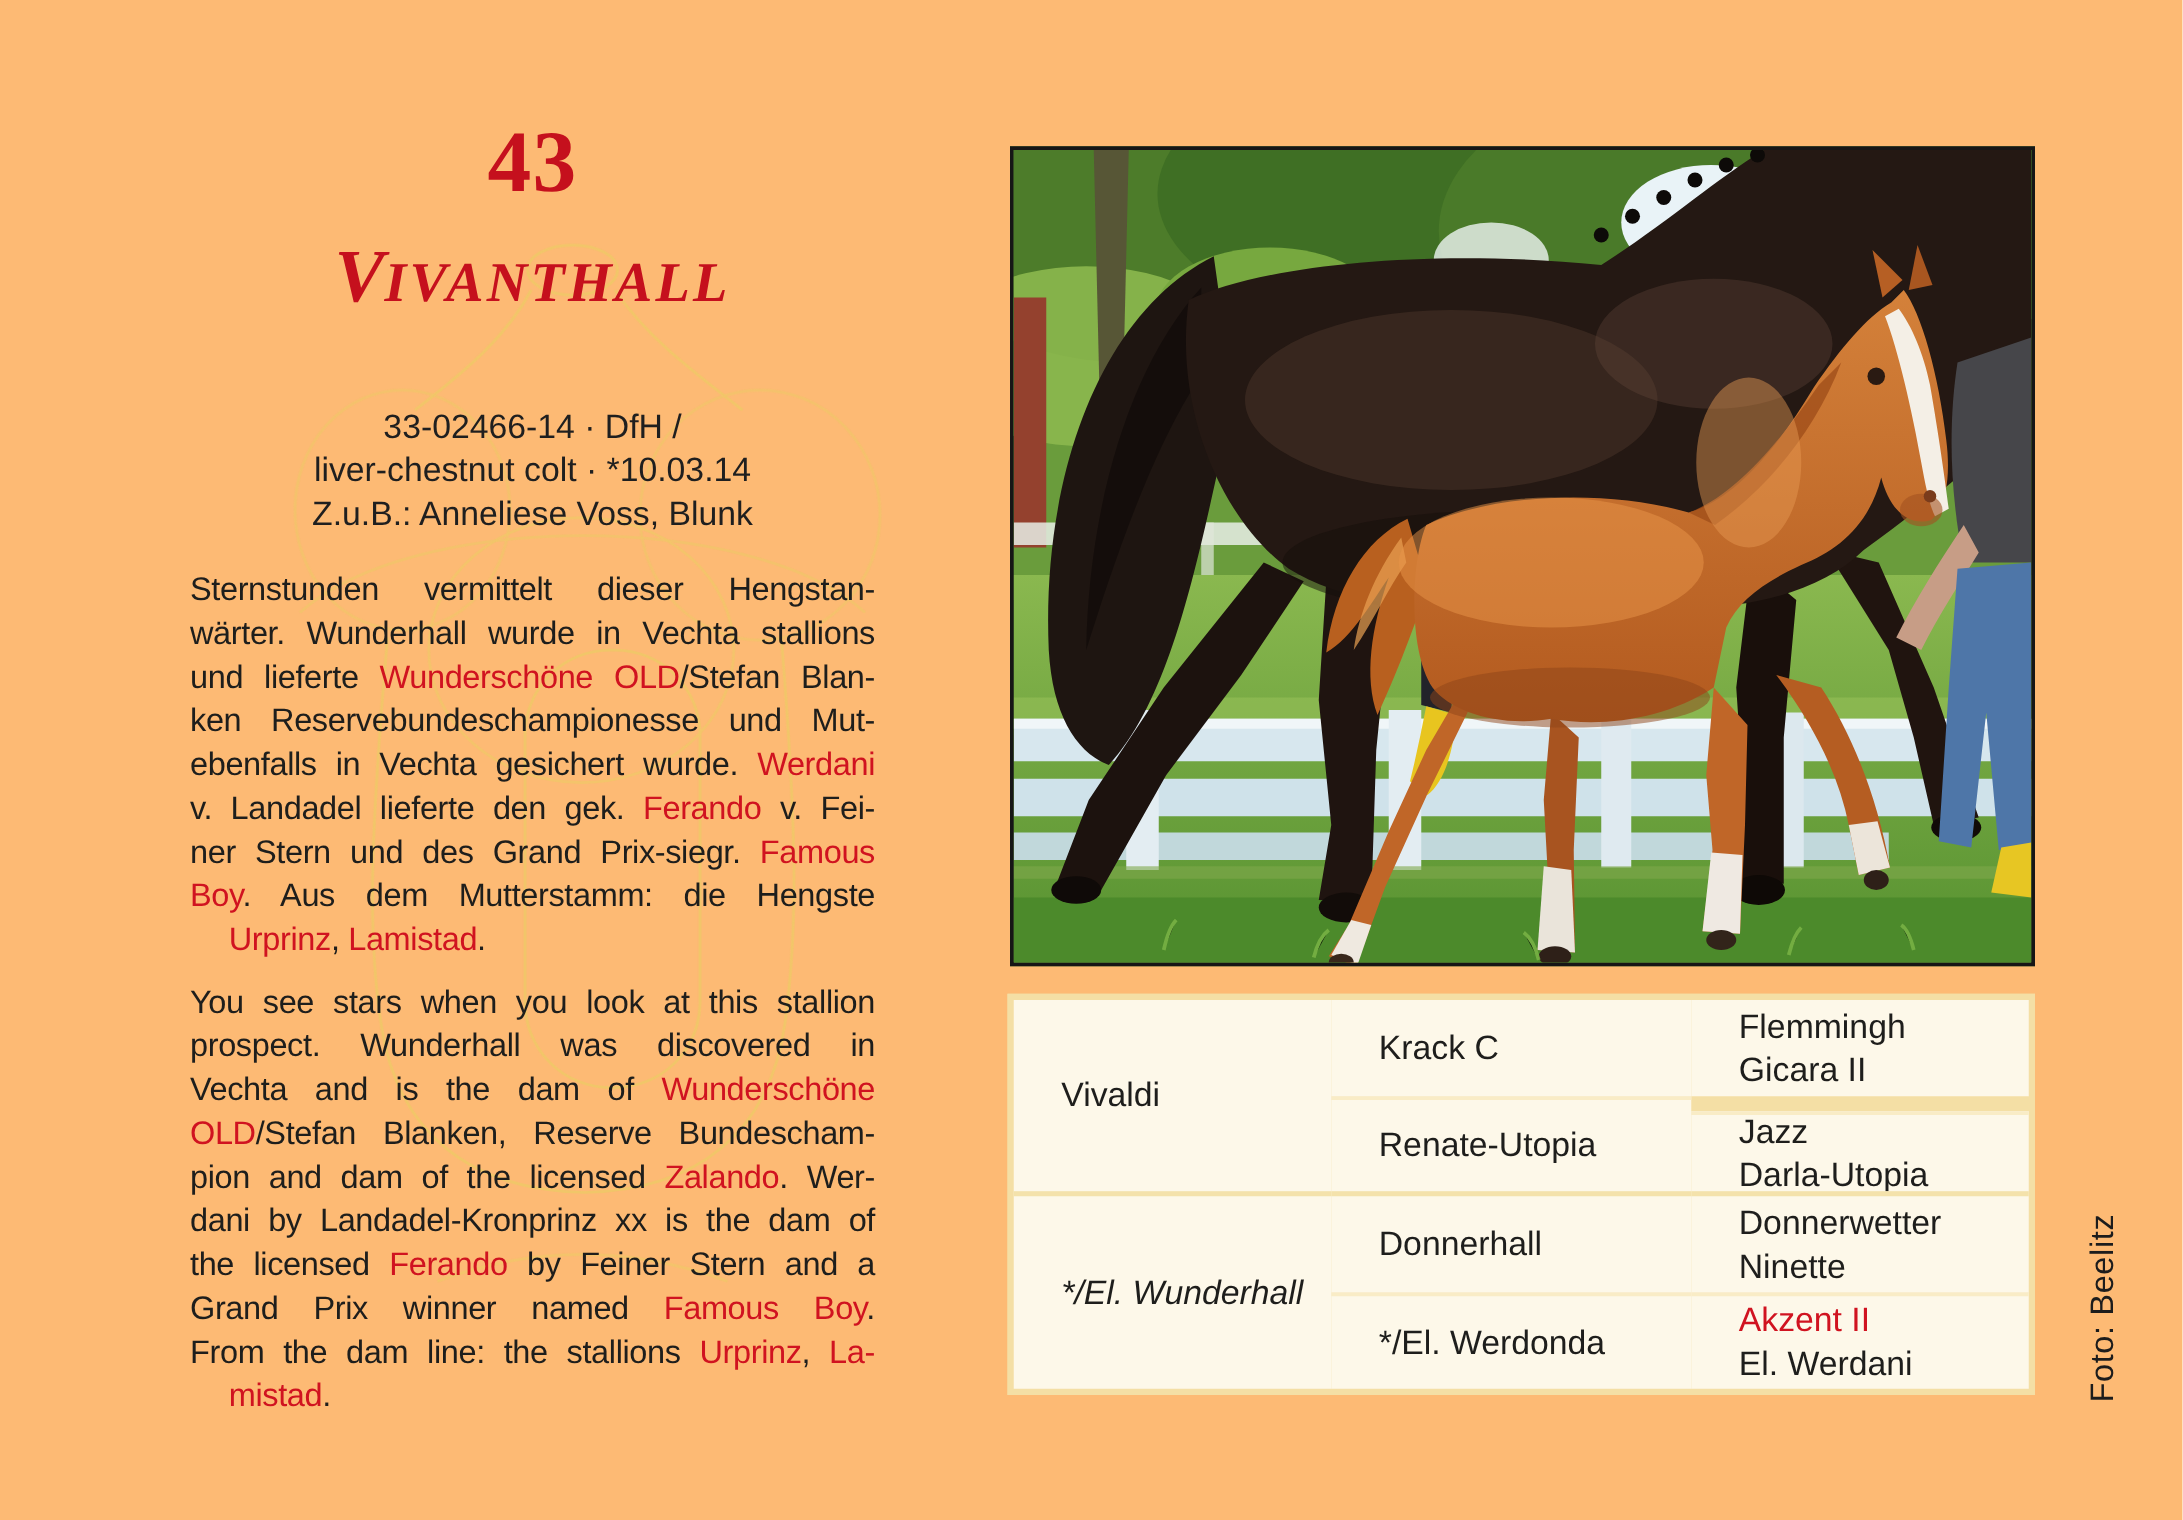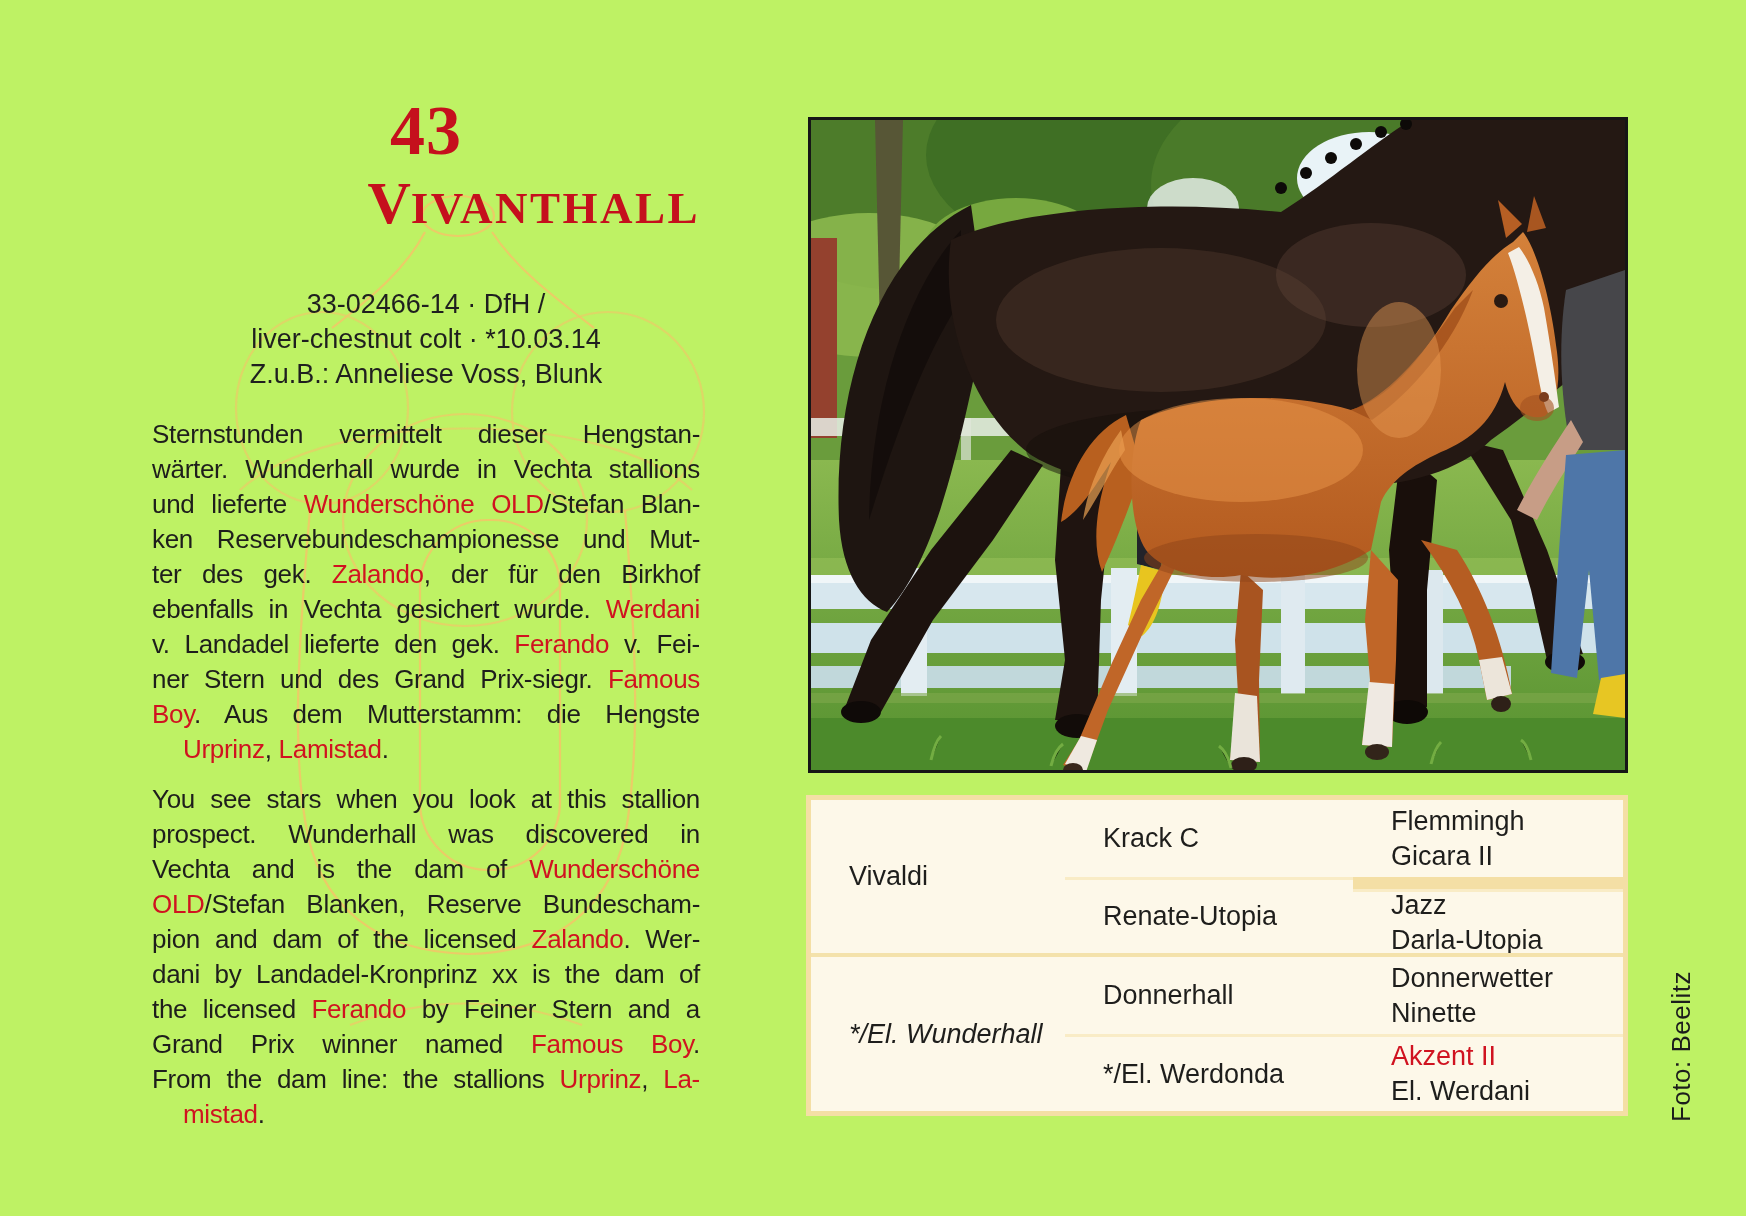--- a/index.html
+++ b/index.html
@@ -6,31 +6,31 @@
     --red:#c5101d;
     --word-red:#d01320;
     --ink:#1e1e1c;
     --tbl-bg:#fdf8e9;
     --tbl-border:#f4dfa5;
     --tbl-sub:#f9ecc6;
     --wm:#f0c868;
   }
   html,body{margin:0;padding:0;background:#ffffff;}
   body{width:1746px;height:1216px;position:relative;font-family:"Liberation Sans",sans-serif;overflow:hidden;}
-  .page{position:absolute;inset:0;background:#bef264;}
+  .page{position:absolute;inset:0;background:#fdba74;}
 
   
   .wm{position:absolute;left:210px;top:190px;pointer-events:none;}
 
   
   .left{position:absolute;left:152px;top:92px;width:548px;}
   .num{font-family:"Liberation Serif","DejaVu Serif",serif;font-weight:700;color:var(--red);
        font-size:70px;line-height:78px;text-align:center;letter-spacing:1px;}
-  .name{text-align:right;color:var(--red);font-family:"Liberation Serif","DejaVu Serif",serif;
-        font-weight:700;margin-top:16px;line-height:34px;white-space:nowrap;}
+  .name{text-align:center;color:var(--red);font-family:"Liberation Serif","DejaVu Serif",serif;
+        font-weight:700;margin-top:16px;line-height:70px;white-space:nowrap;font-style:italic;}
   .name .init{font-size:60px;}
   .name .rest{font-size:45px;letter-spacing:2.5px;}
   .subtitle{margin-top:52px;text-align:center;font-size:27px;line-height:35px;color:#1f1f1f;}
   .para{font-size:26px;line-height:35px;color:var(--ink);letter-spacing:-0.3px;}
   .para.de{margin-top:25px;}
   .para.en{margin-top:15px;}
   .tline{text-align:justify;text-align-last:justify;}
   .tline.last{text-align:last;text-align-last:left;margin-left:31px;}
   .red{color:var(--word-red);}
 
@@ -90,21 +90,20 @@
     <div class="subtitle">
       <div>33-02466-14 · DfH /</div>
       <div>liver-chestnut colt · *10.03.14</div>
       <div>Z.u.B.: Anneliese Voss, Blunk</div>
     </div>
     <div class="para de">
         <div class="tline"><span>Sternstunden vermittelt dieser Hengstan-</span></div>
         <div class="tline"><span>wärter. Wunderhall wurde in Vechta stallions</span></div>
         <div class="tline"><span>und lieferte </span><span class="red">Wunderschöne OLD</span><span>/Stefan Blan-</span></div>
         <div class="tline"><span>ken Reservebundeschampionesse und Mut-</span></div>
-        <div class="tline"><span>ter des gek. </span><span class="red">Zalando</span><span>, der für den Birkhof</span></div>
         <div class="tline"><span>ebenfalls in Vechta gesichert wurde. </span><span class="red">Werdani</span></div>
         <div class="tline"><span>v. Landadel lieferte den gek. </span><span class="red">Ferando</span><span> v. Fei-</span></div>
         <div class="tline"><span>ner Stern und des Grand Prix-siegr. </span><span class="red">Famous</span></div>
         <div class="tline"><span class="red">Boy</span><span>. Aus dem Mutterstamm: die Hengste</span></div>
         <div class="tline last"><span class="red">Urprinz</span><span>, </span><span class="red">Lamistad</span><span>.</span></div>
       </div>
     <div class="para en">
         <div class="tline"><span>You see stars when you look at this stallion</span></div>
         <div class="tline"><span>prospect. Wunderhall was discovered in</span></div>
         <div class="tline"><span>Vechta and is the dam of </span><span class="red">Wunderschöne</span></div>

